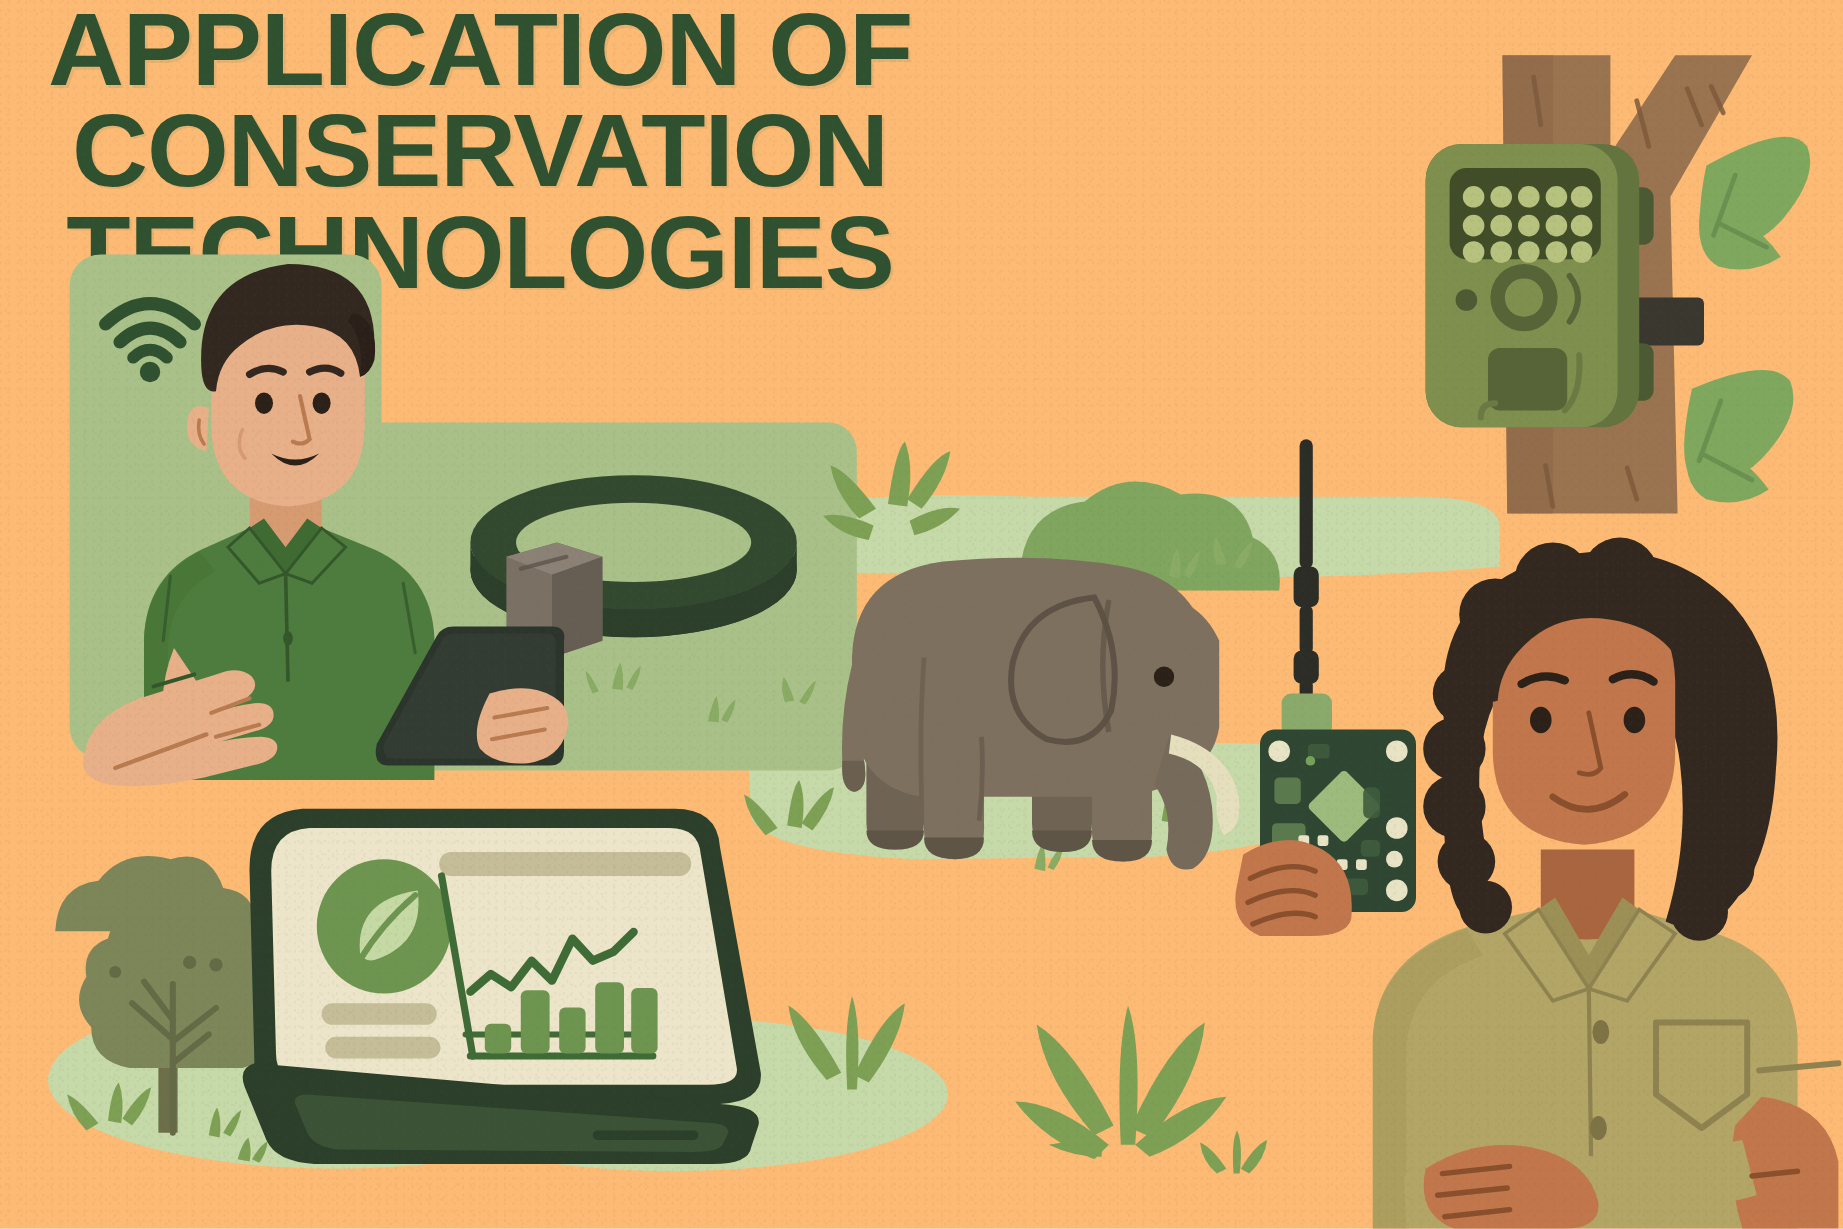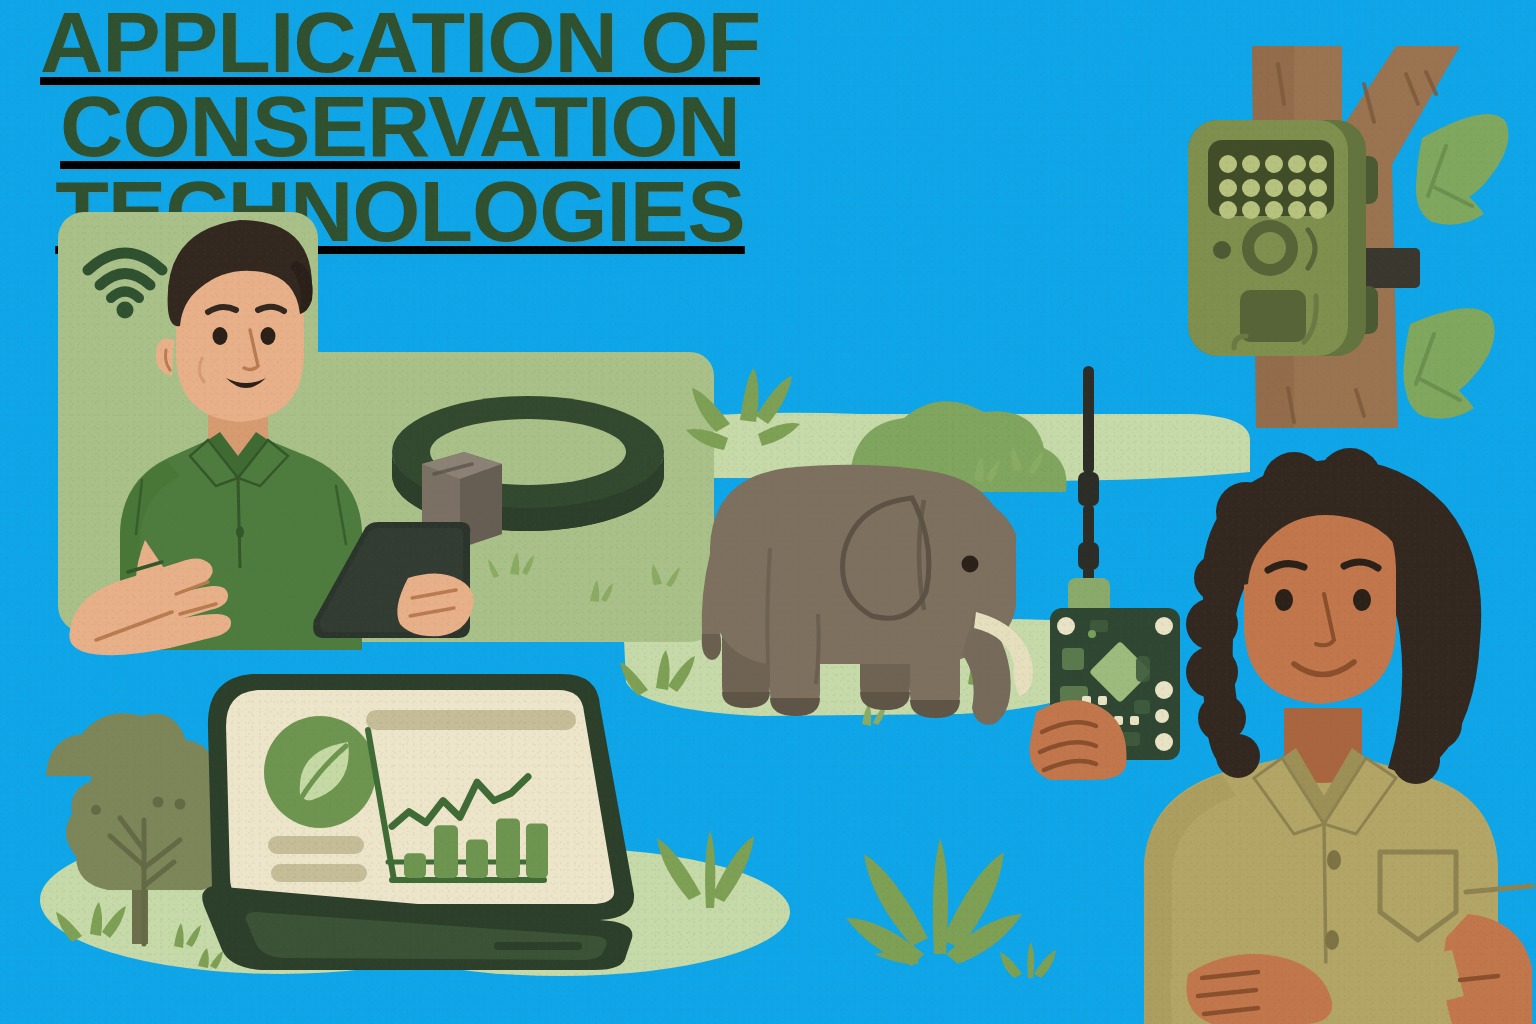--- a/index.html
+++ b/index.html
@@ -6,23 +6,22 @@
   html, body {
     margin: 0;
     padding: 0;
     background: #ffffff;
   }
   #poster {
     position: relative;
     width: 1536px;
     height: 1024px;
     overflow: hidden;
-    background: #0ea5e9;
+    background: #fdba74;
     font-family: "Liberation Sans", sans-serif;
-    text-decoration: underline;
   }
   #poster::after {
     content: "";
     position: absolute;
     inset: 0;
     pointer-events: none;
     opacity: .055;
     background-image:
       radial-gradient(circle at 13% 27%, #6b6a4a 0 1px, transparent 1px),
       radial-gradient(circle at 61% 73%, #6b6a4a 0 1px, transparent 1px),

